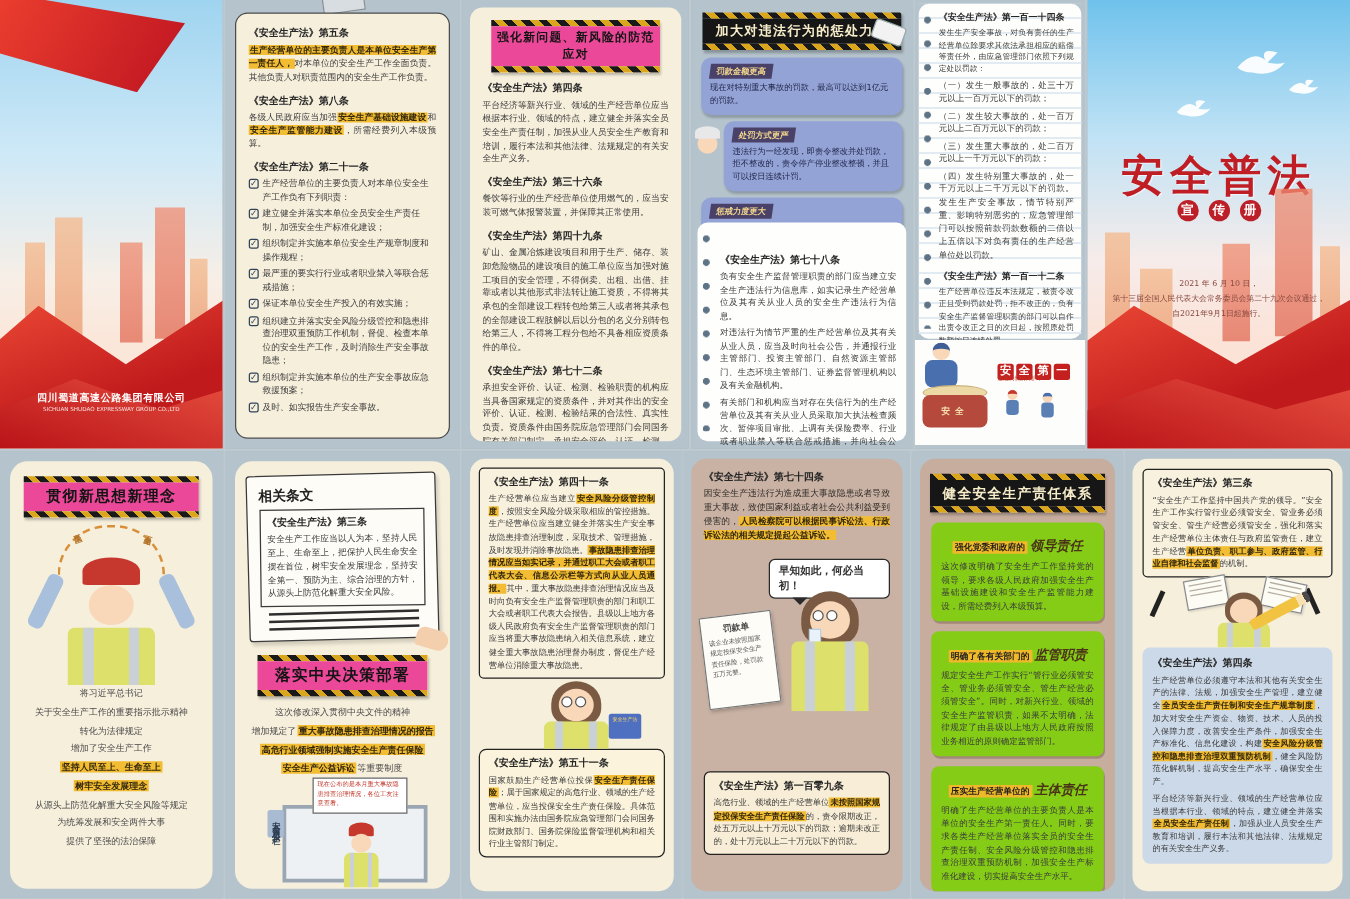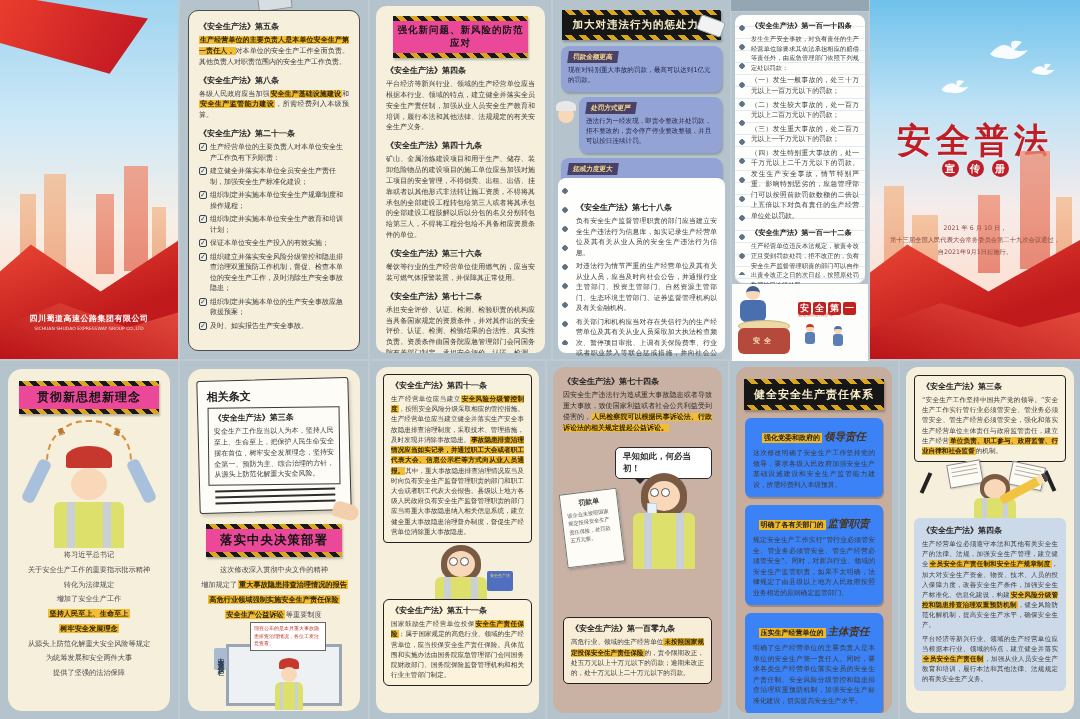--- a/index.html
+++ b/index.html
@@ -33,21 +33,21 @@
     background-size:11px 19px; background-repeat:repeat-y; }
   .nb.lined .nb-inner { background:repeating-linear-gradient(180deg,transparent 0 11px,#e3ebf2 11px 12px); }
   .nb-p { font-size:6.8px; line-height:1.55; color:#3b3b3b; text-align:justify; margin-bottom:3px; }
 
   
   .bubble { background:#94a3d6; border-radius:8px; padding:5px 7px 6px; margin:5px 8px; color:#20264a; font-size:6.6px; line-height:1.55; box-shadow:1px 2px 2px rgba(0,0,0,.2); }
   .b-tag { display:inline-block; background:#4a4168; color:#f5d98c; font-size:6.6px; font-weight:bold; padding:1px 5px; transform:skewX(-8deg); margin-bottom:2px; }
   .b-text { display:block; }
 
   
-  .resp-card { background:#3b82f6; border-radius:6px; margin:8px 9px; padding:7px 8px; box-shadow:1px 2px 0 rgba(80,55,35,.3); }
+  .resp-card { background:#84cc16; border-radius:6px; margin:8px 9px; padding:7px 8px; box-shadow:1px 2px 0 rgba(80,55,35,.3); }
   .rh-small { background:#f0b929; font-weight:bold; font-size:7px; color:#1f1f1f; padding:1px 2px; }
   .rh-big { font-weight:bold; font-size:10.5px; color:#4b3319; font-style:italic; margin-left:2px; font-family:"DejaVu Serif", serif; }
   .resp-head { text-align:center; margin-bottom:4px; }
   .resp-card p { font-size:6.8px; line-height:1.55; color:#3b3b3b; text-align:justify; }
 
   
   .cover { background:linear-gradient(180deg,#9fd4f0 0%,#cfe9f7 35%,#f7efe7 62%,#fbe7da 75%); }
   .flag { position:absolute; top:-8px; left:-12px; width:160px; height:95px;
     background:linear-gradient(120deg,#ee4130,#bc1220); clip-path:polygon(0 0,100% 28%,76% 86%,0 50%); }
   .ribbon1 { position:absolute; left:-8px; right:-8px; bottom:0; height:130px;
@@ -153,21 +153,21 @@
           <div class="chk-item">
             <span class="ck">✓</span>
             <span>建立健全并落实本单位全员安全生产责任制，加强安全生产标准化建设；</span>
           </div>
           <div class="chk-item">
             <span class="ck">✓</span>
             <span>组织制定并实施本单位安全生产规章制度和操作规程；</span>
           </div>
           <div class="chk-item">
             <span class="ck">✓</span>
-            <span>组织制定并实施本单位安全生产教育和培训计划；</span>
+            <span>最严重的要实行行业或者职业禁入等联合惩戒措施；</span>
           </div>
           <div class="chk-item">
             <span class="ck">✓</span>
             <span>保证本单位安全生产投入的有效实施；</span>
           </div>
           <div class="chk-item">
             <span class="ck">✓</span>
             <span>组织建立并落实安全风险分级管控和隐患排查治理双重预防工作机制，督促、检查本单位的安全生产工作，及时消除生产安全事故隐患；</span>
           </div>
           <div class="chk-item">
@@ -188,26 +188,26 @@
         <div class="stripe"></div>
         <div class="label" style="font-size:9.5px;">强化新问题、新风险的防范应对</div>
         <div class="stripe"></div>
       </div>
       <div>
           <div class="article">
             <div class="art-title">《安全生产法》第四条</div>
             <div class="art-text">平台经济等新兴行业、领域的生产经营单位应当根据本行业、领域的特点，建立健全并落实全员安全生产责任制，加强从业人员安全生产教育和培训，履行本法和其他法律、法规规定的有关安全生产义务。</div>
           </div>
           <div class="article">
+            <div class="art-title">《安全生产法》第三十六条</div>
+            <div class="art-text">餐饮等行业的生产经营单位使用燃气的，应当安装可燃气体报警装置，并保障其正常使用。</div>
+          </div>
+          <div class="article">
             <div class="art-title">《安全生产法》第四十九条</div>
             <div class="art-text">矿山、金属冶炼建设项目和用于生产、储存、装卸危险物品的建设项目的施工单位应当加强对施工项目的安全管理，不得倒卖、出租、出借、挂靠或者以其他形式非法转让施工资质，不得将其承包的全部建设工程转包给第三人或者将其承包的全部建设工程肢解以后以分包的名义分别转包给第三人，不得将工程分包给不具备相应资质条件的单位。</div>
-          </div>
-          <div class="article">
-            <div class="art-title">《安全生产法》第三十六条</div>
-            <div class="art-text">餐饮等行业的生产经营单位使用燃气的，应当安装可燃气体报警装置，并保障其正常使用。</div>
           </div>
           <div class="article">
             <div class="art-title">《安全生产法》第七十二条</div>
             <div class="art-text">承担安全评价、认证、检测、检验职责的机构应当具备国家规定的资质条件，并对其作出的安全评价、认证、检测、检验结果的合法性、真实性负责。资质条件由国务院应急管理部门会同国务院有关部门制定。承担安全评价、认证、检测、检验职责的机构应当建立并实施服务公开和报告公开制度，不得租借资质、挂靠、出具虚假报告。</div>
           </div>
         </div>
     </div>
   </div>
 
   <div class="panel" style="left:553px;top:0;width:177px;height:359px;">
@@ -242,21 +242,21 @@
         <div class="art-title" style="margin-top:16px;">《安全生产法》第七十八条</div>
         <div>
             <div class="nb-p">负有安全生产监督管理职责的部门应当建立安全生产违法行为信息库，如实记录生产经营单位及其有关从业人员的安全生产违法行为信息。</div>
             <div class="nb-p">对违法行为情节严重的生产经营单位及其有关从业人员，应当及时向社会公告，并通报行业主管部门、投资主管部门、自然资源主管部门、生态环境主管部门、证券监督管理机构以及有关金融机构。</div>
             <div class="nb-p">有关部门和机构应当对存在失信行为的生产经营单位及其有关从业人员采取加大执法检查频次、暂停项目审批、上调有关保险费率、行业或者职业禁入等联合惩戒措施，并向社会公示。</div>
           </div>
       </div>
     </div>
   </div>
 
-  <div class="panel" style="left:732px;top:12px;width:136px;height:359px;">
+  <div class="panel" style="left:732px;top:0;width:136px;height:359px;">
     <div class="nb lined" style="position:absolute;left:3px;top:3px;right:3px;height:268px;">
       <div class="nb-inner" style="padding:6px 6px 6px 16px;">
         <div class="art-title" style="margin-top:0;font-size:7.2px;">《安全生产法》第一百一十四条</div>
         <p class="nb-p" style="font-size:6.2px;">发生生产安全事故，对负有责任的生产经营单位除要求其依法承担相应的赔偿等责任外，由应急管理部门依照下列规定处以罚款：</p>
         <div style="font-size:6.2px;">
             <div class="nb-p">（一）发生一般事故的，处三十万元以上一百万元以下的罚款；</div>
             <div class="nb-p">（二）发生较大事故的，处一百万元以上二百万元以下的罚款；</div>
             <div class="nb-p">（三）发生重大事故的，处二百万元以上一千万元以下的罚款；</div>
             <div class="nb-p">（四）发生特别重大事故的，处一千万元以上二千万元以下的罚款。发生生产安全事故，情节特别严重、影响特别恶劣的，应急管理部门可以按照前款罚款数额的二倍以上五倍以下对负有责任的生产经营单位处以罚款。</div>
           </div>

